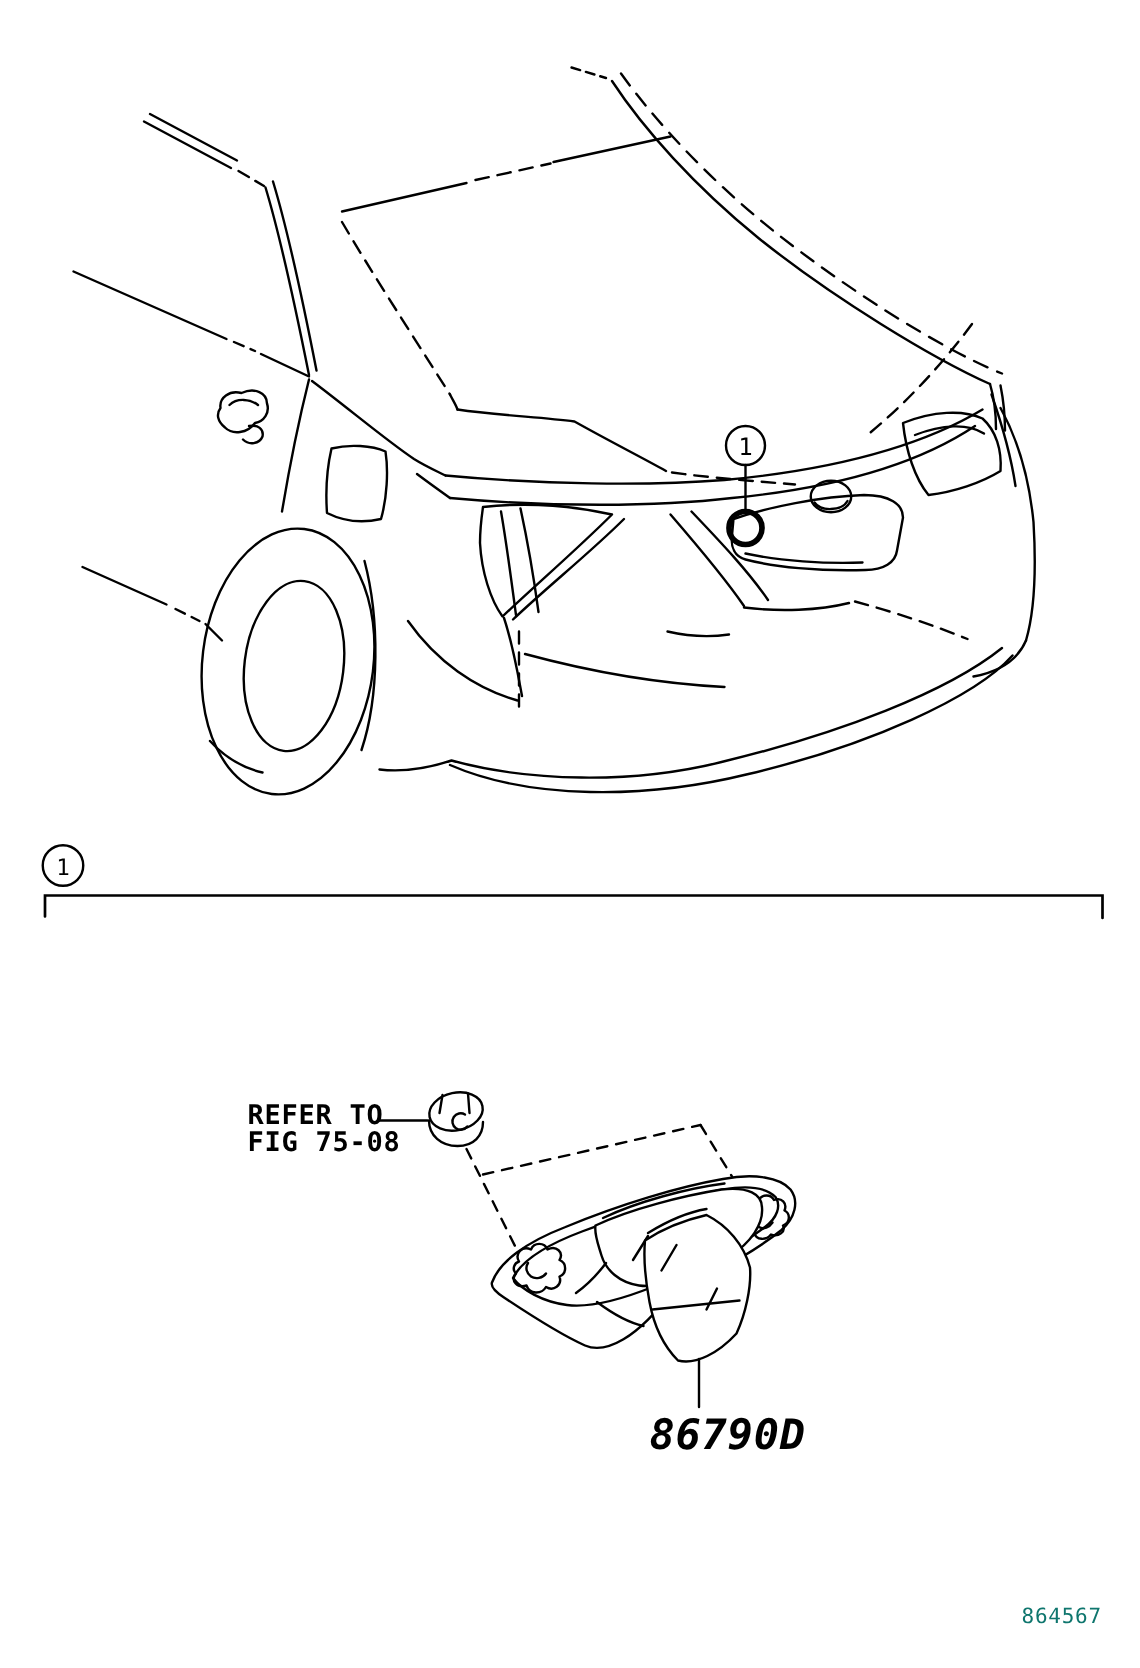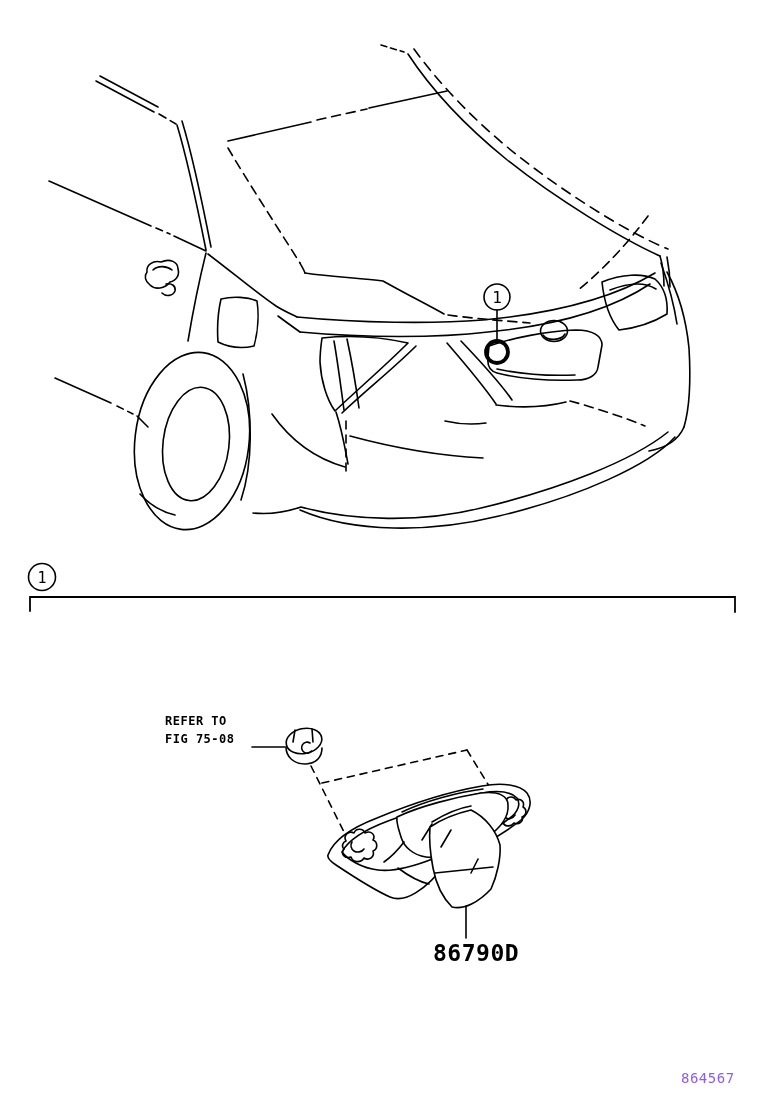--- a/index.html
+++ b/index.html
@@ -4,23 +4,23 @@
 <style>
   html,body{margin:0;padding:0;}
   body{
     width:760px;height:1112px;position:relative;overflow:hidden;
     background:#ffffff;color:#000;
     font-family:"DejaVu Sans Mono","Liberation Mono",monospace;
   }
   .stage{position:absolute;inset:0;width:760px;height:1112px;}
   svg{position:absolute;left:0;top:0;}
   .label{position:absolute;color:#000;white-space:nowrap;}
-  .note{left:165px;top:713px;font-size:12px;line-height:17.5px;font-weight:bold;letter-spacing:.5px;}
-  .part-label{left:433px;top:940px;font-size:23px;font-weight:bold;letter-spacing:.5px;}
-  .fig-code{left:681px;top:1070px;font-size:14px;letter-spacing:.5px;color:#8b5cf6;}
+  .note{left:165px;top:735px;font-size:18px;line-height:17.5px;font-weight:bold;letter-spacing:.5px;}
+  .part-label{left:433px;top:940px;font-size:28px;font-weight:bold;letter-spacing:.5px;font-style:italic;}
+  .fig-code{left:681px;top:1070px;font-size:14px;letter-spacing:.5px;color:#0f766e;}
   text{font-family:"DejaVu Sans Mono","Liberation Mono",monospace;fill:#000;}
 </style>
 </head>
 <body>
 
 <div class="stage">
 
 <svg width="760" height="1112" viewBox="0 0 760 1112">
 
   <g stroke="#000" fill="none" stroke-width="1.6" stroke-linecap="round" stroke-linejoin="round">

